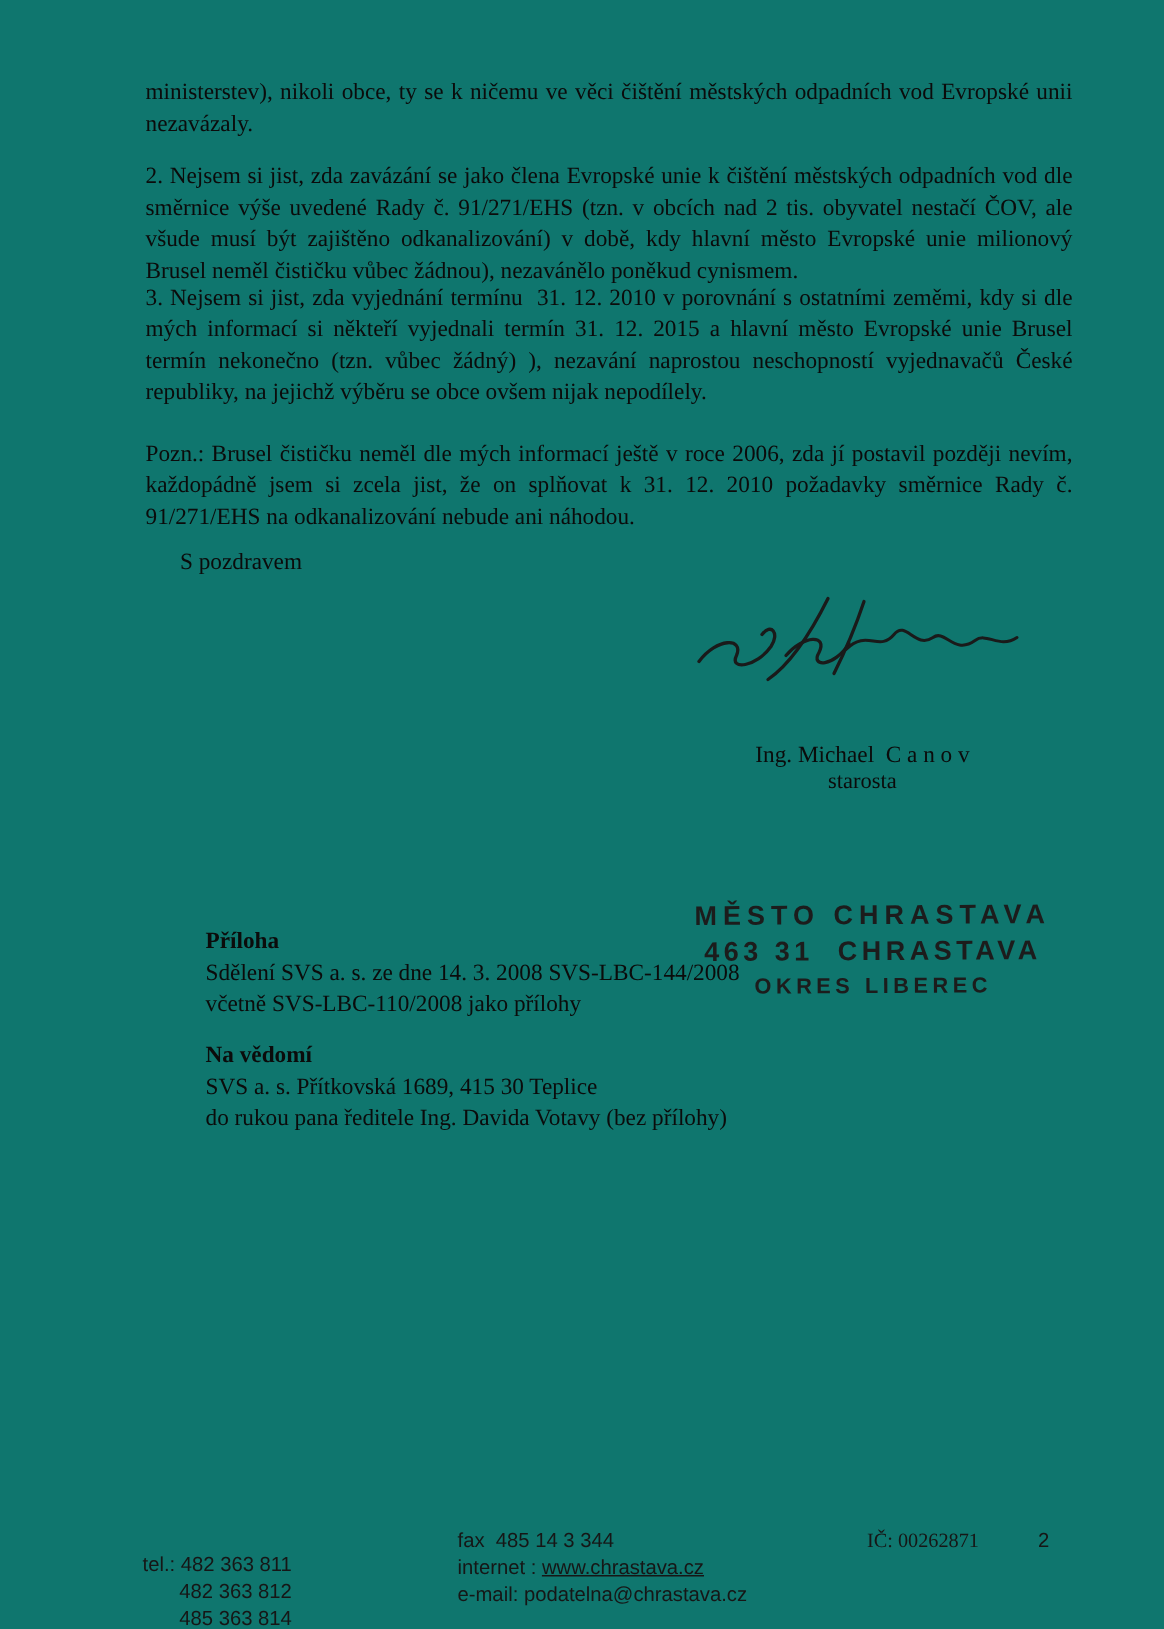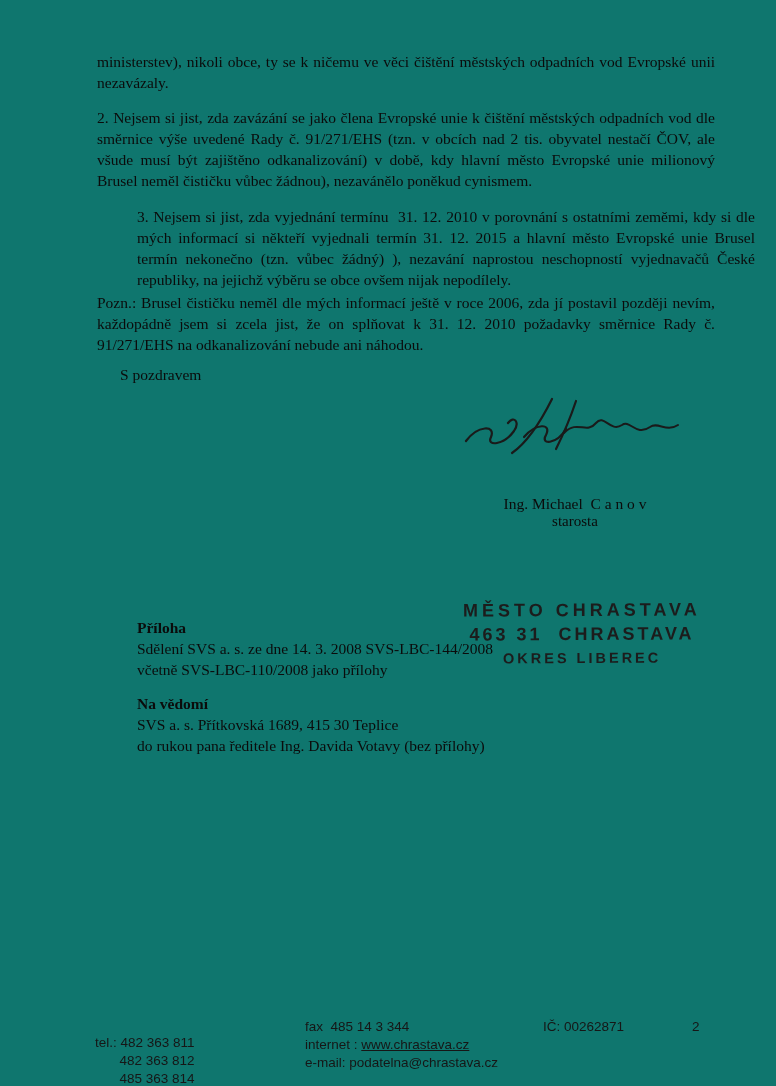--- a/index.html
+++ b/index.html
@@ -21,21 +21,21 @@
     left: 97px;
     width: 618px;
     margin: 0;
     font-size: 15.5px;
     line-height: 21px;
     text-align: justify;
     white-space: pre-wrap;
   }
   .para1 { top: 51px; }
   .para2 { top: 107px; }
-  .para3 { top: 206px; margin-left: 40px; }
+  .para3 { top: 188px; }
   .para4 { top: 292px; }
   .closing {
     position: absolute;
     left: 120px;
     top: 366px;
     margin: 0;
     font-size: 15.5px;
   }
   .signature-block {
     position: absolute;
@@ -86,21 +86,21 @@
     left: 0;
     width: 776px;
     font-family: "Liberation Sans", sans-serif;
     font-size: 13.5px;
     line-height: 18px;
     color: #161616;
   }
   .footer-tel { position: absolute; left: 95px; top: 16px; text-align: right; }
   .footer-tel .tel-cont { padding-left: 24px; }
   .footer-mid { position: absolute; left: 305px; top: 0; }
-  .footer-ic { position: absolute; left: 543px; top: 0; }
+  .footer-ic { position: absolute; left: 578px; top: 0; font-family: Liberation Serif, serif; }
   .page-number { position: absolute; left: 692px; top: 0; }
   .link-underline { text-decoration: underline; }
 </style>
 </head>
 <body>
 
 <div class="page">
 
   <p class="body-text para1">ministerstev), nikoli obce, ty se k ničemu ve věci čištění městských odpadních vod Evropské unii nezavázaly.</p>
   <p class="body-text para2">2. Nejsem si jist, zda zavázání se jako člena Evropské unie k čištění městských odpadních vod dle směrnice výše uvedené Rady č. 91/271/EHS (tzn. v obcích nad 2 tis. obyvatel nestačí ČOV, ale všude musí být zajištěno odkanalizování) v době, kdy hlavní město Evropské unie milionový Brusel neměl čističku vůbec žádnou), nezavánělo poněkud cynismem.</p>

